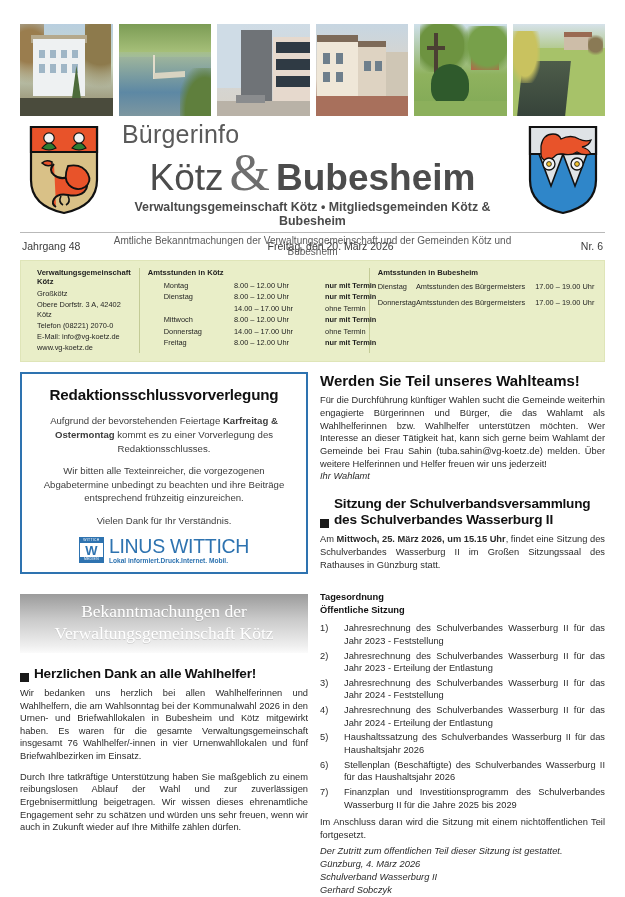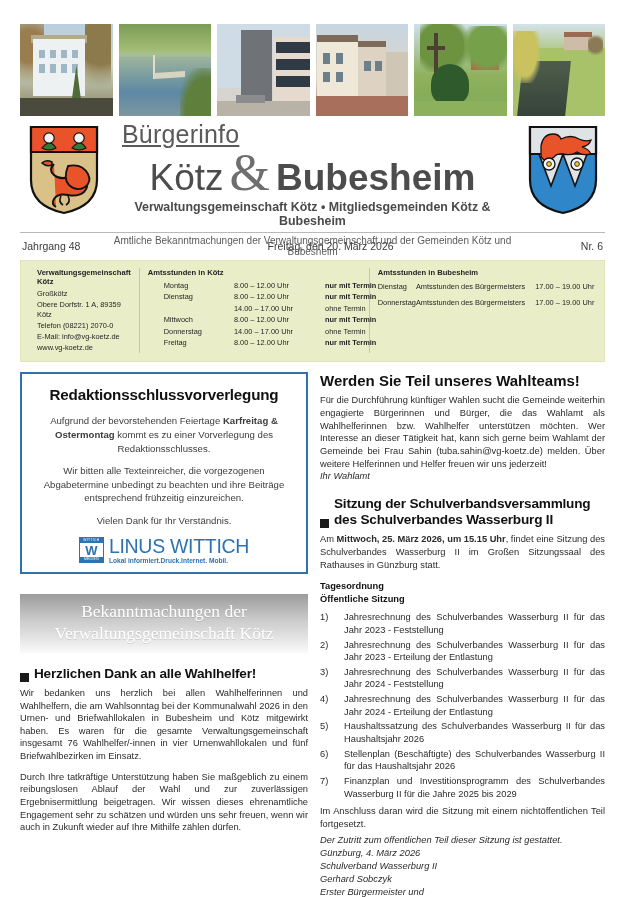--- a/index.html
+++ b/index.html
@@ -83,21 +83,21 @@
   .p6 .tree3 { right: 2%; top: 10%; width: 16%; height: 26%;
       background: radial-gradient(circle at 50% 50%, #8a7a55 0 48%, rgba(138,122,85,0) 75%); }
 
   
   .masthead { position: relative; height: 104px; margin-top: 6px; }
   .crest { position: absolute; top: 2px; width: 72px; height: 92px; }
   .crest.left { left: 8px; }
   .crest.right { right: 6px; }
   .title-block { text-align: center; padding: 0 86px; }
   .t-row1 { font-size: 25px; color: #5a5a5a; text-align: left; margin-left: 16px;
-            line-height: 1; letter-spacing: .2px; text-decoration: underline; }
+            line-height: 1; letter-spacing: .2px; }
   .t-row2 { display: flex; align-items: baseline; justify-content: center; gap: 6px;
             margin-top: -4px; }
   .t-koetz { font-size: 37px; font-weight: normal; color: #4c4c4c; }
   .t-amp { font-size: 52px; color: #6e6e6e; font-family: "Liberation Serif", serif; }
   .t-bube { font-size: 37px; font-weight: bold; color: #4c4c4c; }
   .t-row3 { font-size: 12.4px; font-weight: bold; color: #4a4a4a; margin-top: -2px; }
   .t-row4 { font-size: 10px; color: #5a5a5a; margin-top: 7px; }
   .rule { height: 1px; background: #b9b9b9; margin-top: 6px; }
 
   
@@ -299,21 +299,21 @@
     <span>Jahrgang 48</span>
     <span class="mid">Freitag, den 20. März 2026</span>
     <span class="right">Nr. 6</span>
   </div>
 
   <div class="hours">
     <div class="col c1">
       <h4>Verwaltungsgemeinschaft Kötz</h4>
       <div class="addr">
         <div>Großkötz</div>
-        <div>Obere Dorfstr. 1 A, 89359 Kötz</div>
+        <div>Obere Dorfstr. 3 A, 42402 Kötz</div>
         <div>Telefon (08221) 2070-0</div>
         <div>E-Mail: info@vg-koetz.de</div>
         <div>www.vg-koetz.de</div>
       </div>
     </div>
 
     <div class="col c2">
       <h4>Amtsstunden in Kötz</h4>
       <table class="hrs">
         <tbody>
@@ -415,21 +415,21 @@
       <div class="head">
         <span class="sq"></span>
         <h3>
           <span>Sitzung der Schulverbandsversammlung</span><br>
           <span>des Schulverbandes Wasserburg II</span>
         </h3>
       </div>
 
       <p class="body"><span>Am </span><b>Mittwoch, 25. März 2026, um 15.15 Uhr</b><span>, findet eine Sitzung des Schulverbandes Wasserburg II im Großen Sitzungssaal des Rathauses in Günzburg statt.</span></p>
 
-      <div class="sub" style="margin-top:9px">Tagesordnung</div>
+      <div class="sub" style="margin-top:20px">Tagesordnung</div>
       <div class="sub">Öffentliche Sitzung</div>
 
       <ol class="agenda">
         <li>
             <span class="n">1)</span>
             <span class="tx">Jahresrechnung des Schulverbandes Wasserburg II für das Jahr 2023 - Feststellung</span>
           </li>
         <li>
             <span class="n">2)</span>
             <span class="tx">Jahresrechnung des Schulverbandes Wasserburg II für das Jahr 2023 - Erteilung der Entlastung</span>

